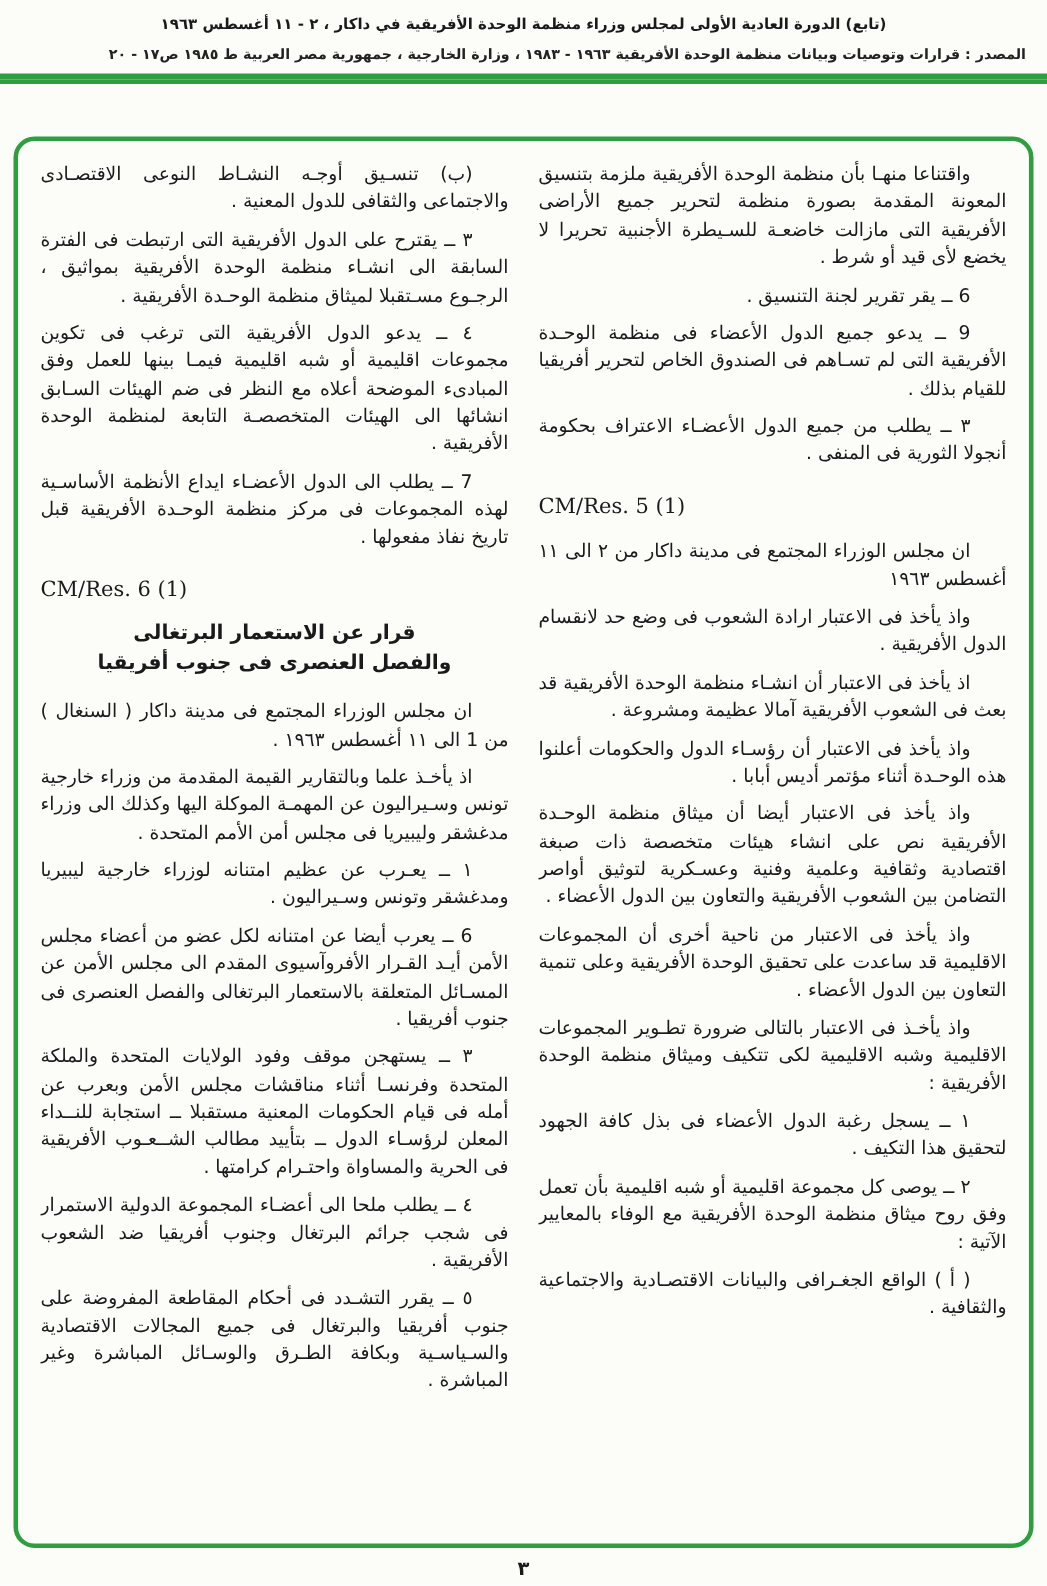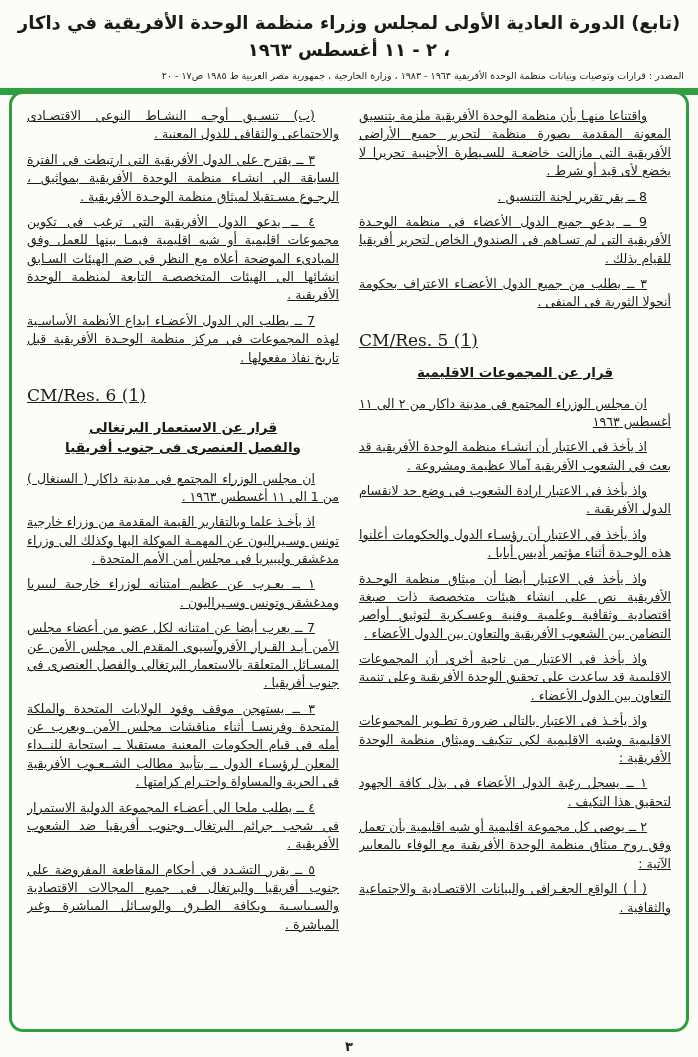--- a/index.html
+++ b/index.html
@@ -15,28 +15,28 @@
     background:var(--paper);
     font-family:"DejaVu Sans",sans-serif;
     color:var(--ink);
     overflow:hidden;
   }
   .header{
     direction:rtl;
     padding:9px 14px 0 14px;
   }
   .header-title{
-    font-size:18px;
+    font-size:10px;
     font-weight:bold;
     text-align:center;
     line-height:1.5;
   }
   .header-source{
     font-size:9.5px;
-    font-weight:normal;
+    font-weight:bold;
     text-align:right;
     margin-top:7px;
     color:#222;
   }
   .top-rule{
     margin-top:7px;
     height:4px;
     border-top:4px solid var(--green);
     border-bottom:3px solid var(--green);
   }
@@ -56,40 +56,39 @@
     height:100%;
   }
   .column{
     flex:1 1 0;
     overflow:hidden;
     direction:rtl;
   }
   .block{
     font-size:12.5px;
     line-height:1.47;
-    text-decoration:underline;
   }
   .paragraph{
     text-align:justify;
     text-indent:24px;
     margin:0 0 7px 0;
   }
   .heading{
     font-weight:bold;
     font-size:13.5px;
     text-align:center;
     text-indent:0;
     white-space:pre-line;
     margin:10px 0 12px 0;
   }
   .ref{
     direction:ltr;
     text-align:left;
     font-family:"DejaVu Serif",serif;
-    font-size:17px;
+    font-size:14px;
     text-indent:0;
     margin:16px 0 10px 0;
   }
   .page-number{
     position:absolute;
     bottom:3px;left:0;right:0;
     text-align:center;
     font-size:13px;
     font-weight:bold;
   }
@@ -103,48 +102,47 @@
     <div class="header-title">(تابع)  الدورة العادية الأولى لمجلس وزراء منظمة الوحدة الأفريقية في داكار ، ٢ - ١١ أغسطس ١٩٦٣</div>
     <div class="header-source">المصدر : قرارات وتوصيات وبيانات منظمة الوحدة الأفريقية ١٩٦٣ - ١٩٨٣ ، وزارة الخارجية ، جمهورية مصر العربية ط ١٩٨٥ ص١٧ - ٢٠</div>
   </div>
 
   <div class="top-rule"></div>
 
   <div class="frame" style="border-color: rgb(47, 158, 62);">
     <div class="columns">
       <div class="column">
           <div class="block paragraph">واقتناعا منهـا بأن منظمة الوحدة الأفريقية ملزمة بتنسيق المعونة المقدمة بصورة منظمة لتحرير جميع الأراضى الأفريقية التى مازالت خاضعـة للسـيطرة الأجنبية تحريرا لا يخضع لأى قيد أو شرط .</div>
-          <div class="block paragraph">8 ــ يقر تقرير لجنة التنسيق .</div>
+          <div class="block paragraph">6 ــ يقر تقرير لجنة التنسيق .</div>
           <div class="block paragraph">9 ــ يدعو جميع الدول الأعضاء فى منظمة الوحـدة الأفريقية التى لم تسـاهم فى الصندوق الخاص لتحرير أفريقيا للقيام بذلك .</div>
           <div class="block paragraph">٣ ــ يطلب من جميع الدول الأعضـاء الاعتراف بحكومة أنجولا الثورية فى المنفى .</div>
           <div class="block ref">CM/Res. 5 (1)</div>
-          <div class="block heading">قرار عن المجموعات الاقليمية</div>
           <div class="block paragraph">ان مجلس الوزراء المجتمع فى مدينة داكار من ٢ الى ١١ أغسطس ١٩٦٣</div>
+          <div class="block paragraph">واذ يأخذ فى الاعتبار ارادة الشعوب فى وضع حد لانقسام الدول الأفريقية .</div>
           <div class="block paragraph">اذ يأخذ فى الاعتبار أن انشـاء منظمة الوحدة الأفريقية قد بعث فى الشعوب الأفريقية آمالا عظيمة ومشروعة .</div>
-          <div class="block paragraph">واذ يأخذ فى الاعتبار ارادة الشعوب فى وضع حد لانقسام الدول الأفريقية .</div>
           <div class="block paragraph">واذ يأخذ فى الاعتبار أن رؤسـاء الدول والحكومات أعلنوا هذه الوحـدة أثناء مؤتمر أديس أبابا .</div>
           <div class="block paragraph">واذ يأخذ فى الاعتبار أيضا أن ميثاق منظمة الوحـدة الأفريقية نص على انشاء هيئات متخصصة ذات صبغة اقتصادية وثقافية وعلمية وفنية وعسـكرية لتوثيق أواصر التضامن بين الشعوب الأفريقية والتعاون بين الدول الأعضاء .</div>
           <div class="block paragraph">واذ يأخذ فى الاعتبار من ناحية أخرى أن المجموعات الاقليمية قد ساعدت على تحقيق الوحدة الأفريقية وعلى تنمية التعاون بين الدول الأعضاء .</div>
           <div class="block paragraph">واذ يأخـذ فى الاعتبار بالتالى ضرورة تطـوير المجموعات الاقليمية وشبه الاقليمية لكى تتكيف وميثاق منظمة الوحدة الأفريقية :</div>
           <div class="block paragraph">١ ــ يسجل رغبة الدول الأعضاء فى بذل كافة الجهود لتحقيق هذا التكيف .</div>
           <div class="block paragraph">٢ ــ يوصى كل مجموعة اقليمية أو شبه اقليمية بأن تعمل وفق روح ميثاق منظمة الوحدة الأفريقية مع الوفاء بالمعايير الآتية :</div>
           <div class="block paragraph">( أ ) الواقع الجغـرافى والبيانات الاقتصـادية والاجتماعية والثقافية .</div>
         </div>
       <div class="column">
           <div class="block paragraph">(ب) تنسـيق أوجـه النشـاط النوعى الاقتصـادى والاجتماعى والثقافى للدول المعنية .</div>
           <div class="block paragraph">٣ ــ يقترح على الدول الأفريقية التى ارتبطت فى الفترة السابقة الى انشـاء منظمة الوحدة الأفريقية بمواثيق ، الرجـوع مسـتقبلا لميثاق منظمة الوحـدة الأفريقية .</div>
           <div class="block paragraph">٤ ــ يدعو الدول الأفريقية التى ترغب فى تكوين مجموعات اقليمية أو شبه اقليمية فيمـا بينها للعمل وفق المبادىء الموضحة أعلاه مع النظر فى ضم الهيئات السـابق انشائها الى الهيئات المتخصصـة التابعة لمنظمة الوحدة الأفريقية .</div>
           <div class="block paragraph">7 ــ يطلب الى الدول الأعضـاء ايداع الأنظمة الأساسـية لهذه المجموعات فى مركز منظمة الوحـدة الأفريقية قبل تاريخ نفاذ مفعولها .</div>
           <div class="block ref">CM/Res. 6 (1)</div>
           <div class="block heading">قرار عن الاستعمار البرتغالى
 والفصل العنصرى فى جنوب أفريقيا</div>
           <div class="block paragraph">ان مجلس الوزراء المجتمع فى مدينة داكار ( السنغال ) من 1 الى ١١ أغسطس ١٩٦٣ .</div>
           <div class="block paragraph">اذ يأخـذ علما وبالتقارير القيمة المقدمة من وزراء خارجية تونس وسـيراليون عن المهمـة الموكلة اليها وكذلك الى وزراء مدغشقر وليبيريا فى مجلس أمن الأمم المتحدة .</div>
           <div class="block paragraph">١ ــ يعـرب عن عظيم امتنانه لوزراء خارجية ليبيريا ومدغشقر وتونس وسـيراليون .</div>
-          <div class="block paragraph">7 ــ يعرب أيضا عن امتنانه لكل عضو من أعضاء مجلس الأمن أيـد القـرار الأفروآسيوى المقدم الى مجلس الأمن عن المسـائل المتعلقة بالاستعمار البرتغالى والفصل العنصرى فى جنوب أفريقيا .</div>
+          <div class="block paragraph">6 ــ يعرب أيضا عن امتنانه لكل عضو من أعضاء مجلس الأمن أيـد القـرار الأفروآسيوى المقدم الى مجلس الأمن عن المسـائل المتعلقة بالاستعمار البرتغالى والفصل العنصرى فى جنوب أفريقيا .</div>
           <div class="block paragraph">٣ ــ يستهجن موقف وفود الولايات المتحدة والملكة المتحدة وفرنسـا أثناء مناقشات مجلس الأمن وبعرب عن أمله فى قيام الحكومات المعنية مستقبلا ــ استجابة للنــداء المعلن لرؤسـاء الدول ــ بتأييد مطالب الشــعـوب الأفريقية فى الحرية والمساواة واحتـرام كرامتها .</div>
           <div class="block paragraph">٤ ــ يطلب ملحا الى أعضـاء المجموعة الدولية الاستمرار فى شجب جرائم البرتغال وجنوب أفريقيا ضد الشعوب الأفريقية .</div>
           <div class="block paragraph">٥ ــ يقرر التشـدد فى أحكام المقاطعة المفروضة على جنوب أفريقيا والبرتغال فى جميع المجالات الاقتصادية والسـياسـية وبكافة الطـرق والوسـائل المباشرة وغير المباشرة .</div>
         </div>
     </div>
   </div>
 
   <div class="page-number">٣</div>
 
 </div>

